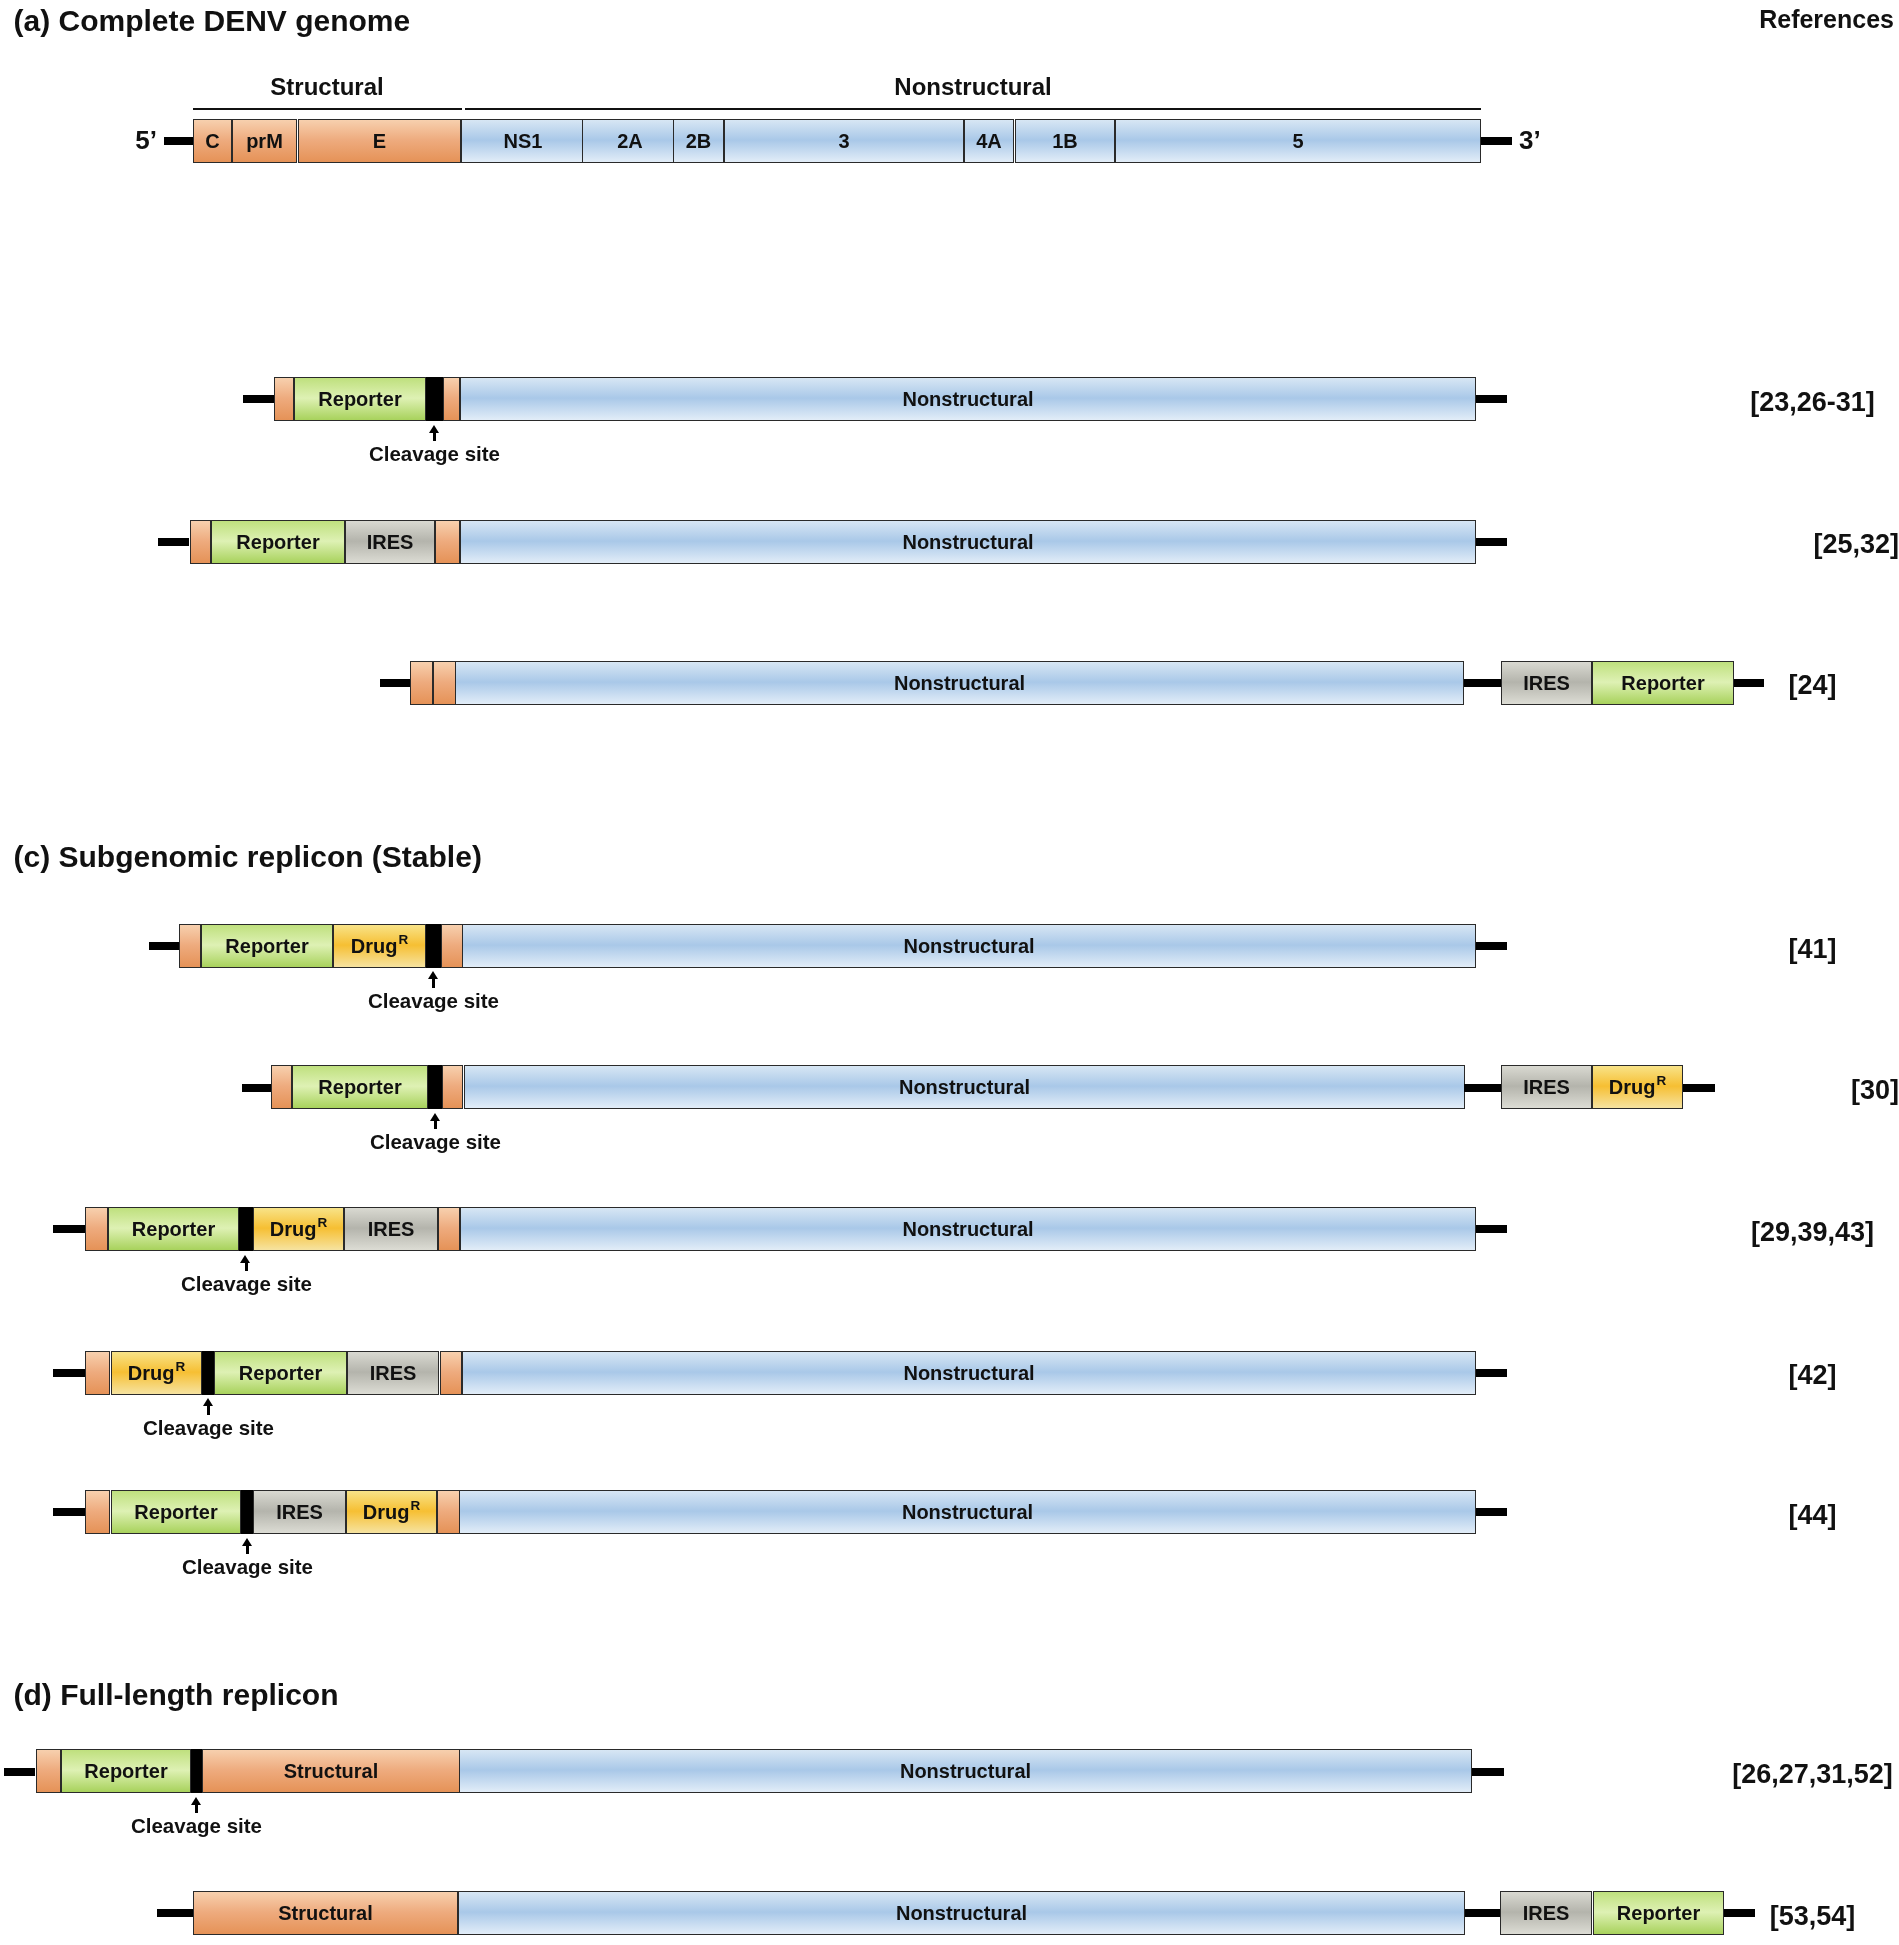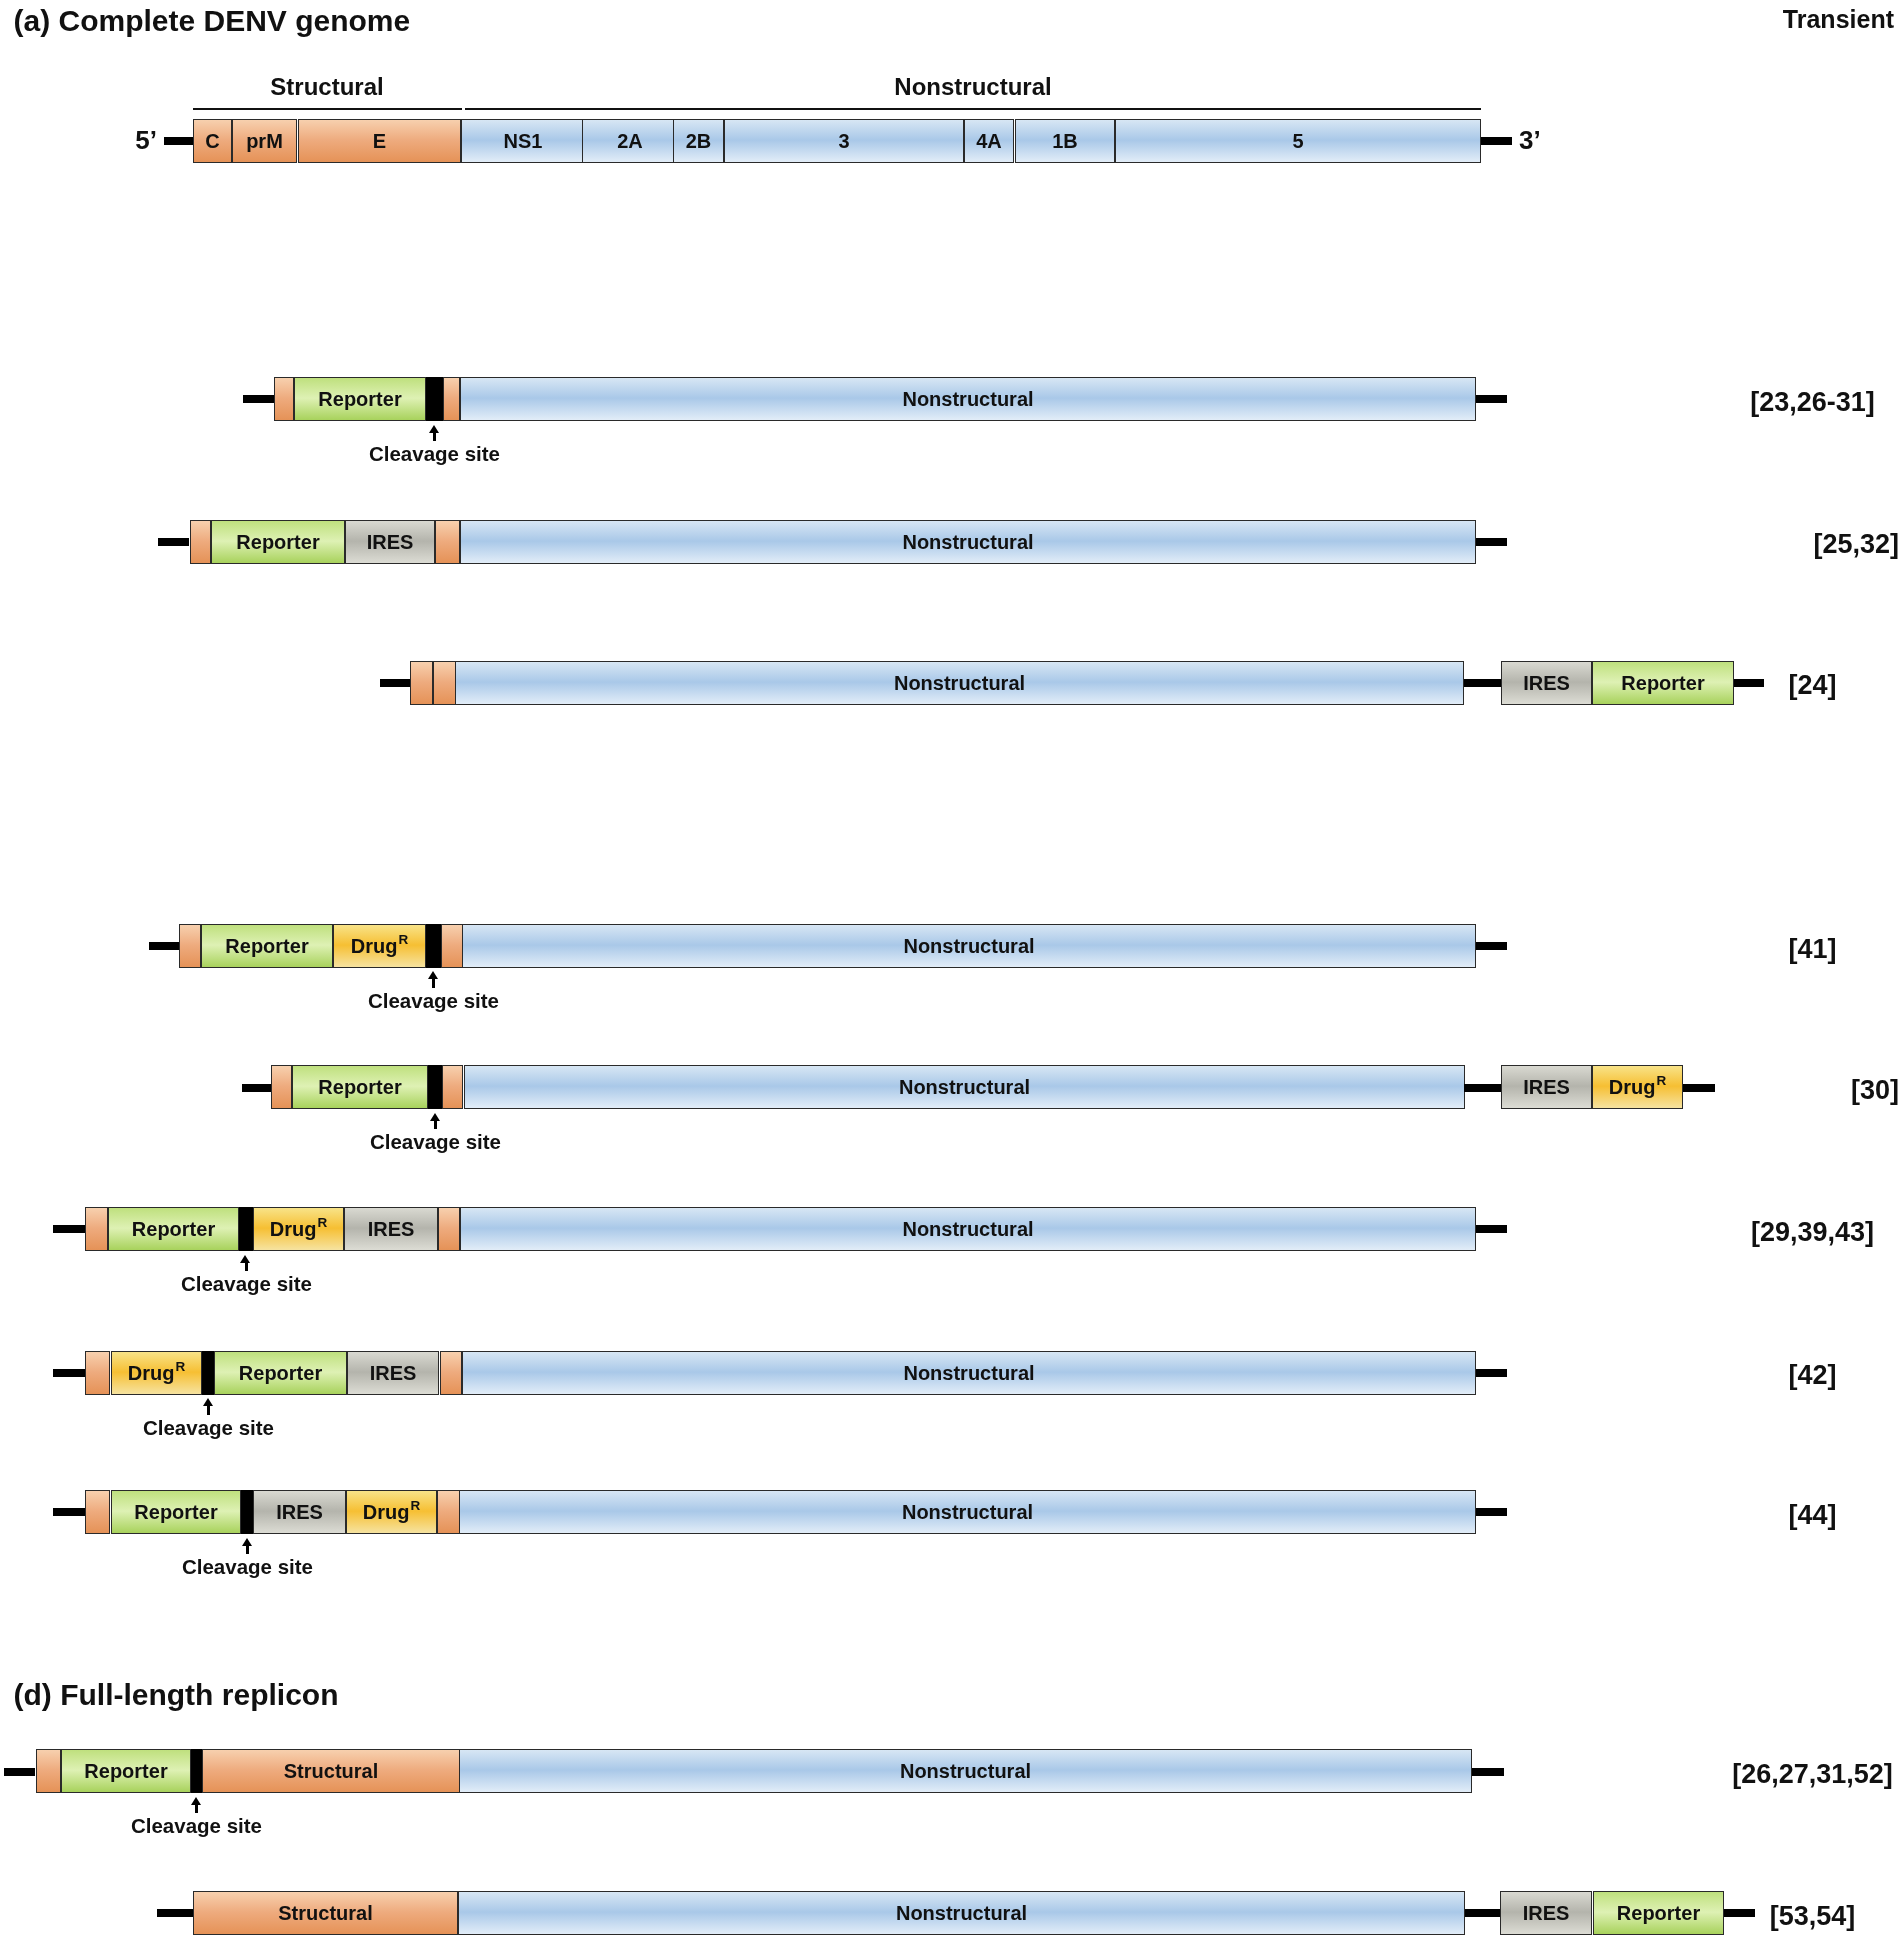--- a/index.html
+++ b/index.html
@@ -21,21 +21,21 @@
   .ref{position:absolute;font-size:27px;font-weight:bold;text-align:center;width:173px;white-space:nowrap;}
   .cleavlabel{position:absolute;font-size:20.5px;font-weight:bold;text-align:center;white-space:nowrap;}
   .terminus{position:absolute;font-size:26px;font-weight:bold;white-space:nowrap;}
   .arrowhead{position:absolute;width:0;height:0;border-left:5.4px solid transparent;border-right:5.4px solid transparent;border-bottom:8px solid #000;}
   .arrowstem{position:absolute;width:2.7px;background:#000;}
 </style>
 </head>
 <body>
 
 <div id="canvas">
-  <div class="refhead">Transient</div>
+  <div class="refhead">References</div>
 <div class="title" style="left: 13.5px; top: 4.3px;">(a) Complete DENV genome</div>
     <div class="hline" style="left: 164px; top: 137px; width: 29px;"></div>
     <div class="hline" style="left: 1481px; top: 137px; width: 31px;"></div>
     <div class="terminus" style="left: 100px; top: 125px; width: 57px; text-align: right;">5’</div>
     <div class="terminus" style="left: 1519px; top: 125px;">3’</div>
     <div class="groupline" style="left: 193px; top: 108px; width: 269px;"></div>
     <div class="grouplabel" style="left: 165px; top: 73px; width: 324px;">Structural</div>
     <div class="groupline" style="left: 465px; top: 108px; width: 1016px;"></div>
     <div class="grouplabel" style="left: 811px; top: 73px; width: 324px;">Nonstructural</div>
     <div class="segbox" style="left: 193px; top: 119px; width: 39px; background: linear-gradient(rgb(247, 208, 174) 0%, rgb(238, 171, 126) 48%, rgb(229, 146, 87) 100%);">
@@ -105,20 +105,21 @@
       <span class="seglabel">Nonstructural</span>
     </div>
     <div class="hline" style="left: 1464px; top: 679px; width: 37px;"></div>
     <div class="segbox" style="left: 1501px; top: 661px; width: 91px; background: linear-gradient(rgb(217, 217, 209) 0%, rgb(180, 180, 172) 48%, rgb(220, 220, 212) 100%);">
       <span class="seglabel">IRES</span>
     </div>
     <div class="segbox" style="left: 1592px; top: 661px; width: 142px; background: linear-gradient(rgb(191, 224, 126) 0%, rgb(222, 241, 180) 48%, rgb(168, 210, 92) 100%);">
       <span class="seglabel">Reporter</span>
     </div>
     <div class="ref" style="left: 1726px; top: 670px;">[24]</div>
+    <div class="title" style="left: 13.5px; top: 840px;">(c) Subgenomic replicon (Stable)</div>
     <div class="hline" style="left: 149px; top: 942px; width: 30px;"></div>
     <div class="hline" style="left: 1476px; top: 942px; width: 31px;"></div>
     <div class="segbox" style="left: 179px; top: 924px; width: 22px; background: linear-gradient(rgb(247, 208, 174) 0%, rgb(238, 171, 126) 48%, rgb(229, 146, 87) 100%);"></div>
     <div class="segbox" style="left: 201px; top: 924px; width: 132px; background: linear-gradient(rgb(191, 224, 126) 0%, rgb(222, 241, 180) 48%, rgb(168, 210, 92) 100%);">
       <span class="seglabel">Reporter</span>
     </div>
     <div class="segbox" style="left: 333px; top: 924px; width: 93px; background: linear-gradient(rgb(248, 227, 136) 0%, rgb(246, 191, 51) 48%, rgb(246, 227, 160) 100%);">
       <span class="seglabel">Drug</span>
       <span class="supR">R</span>
     </div>

